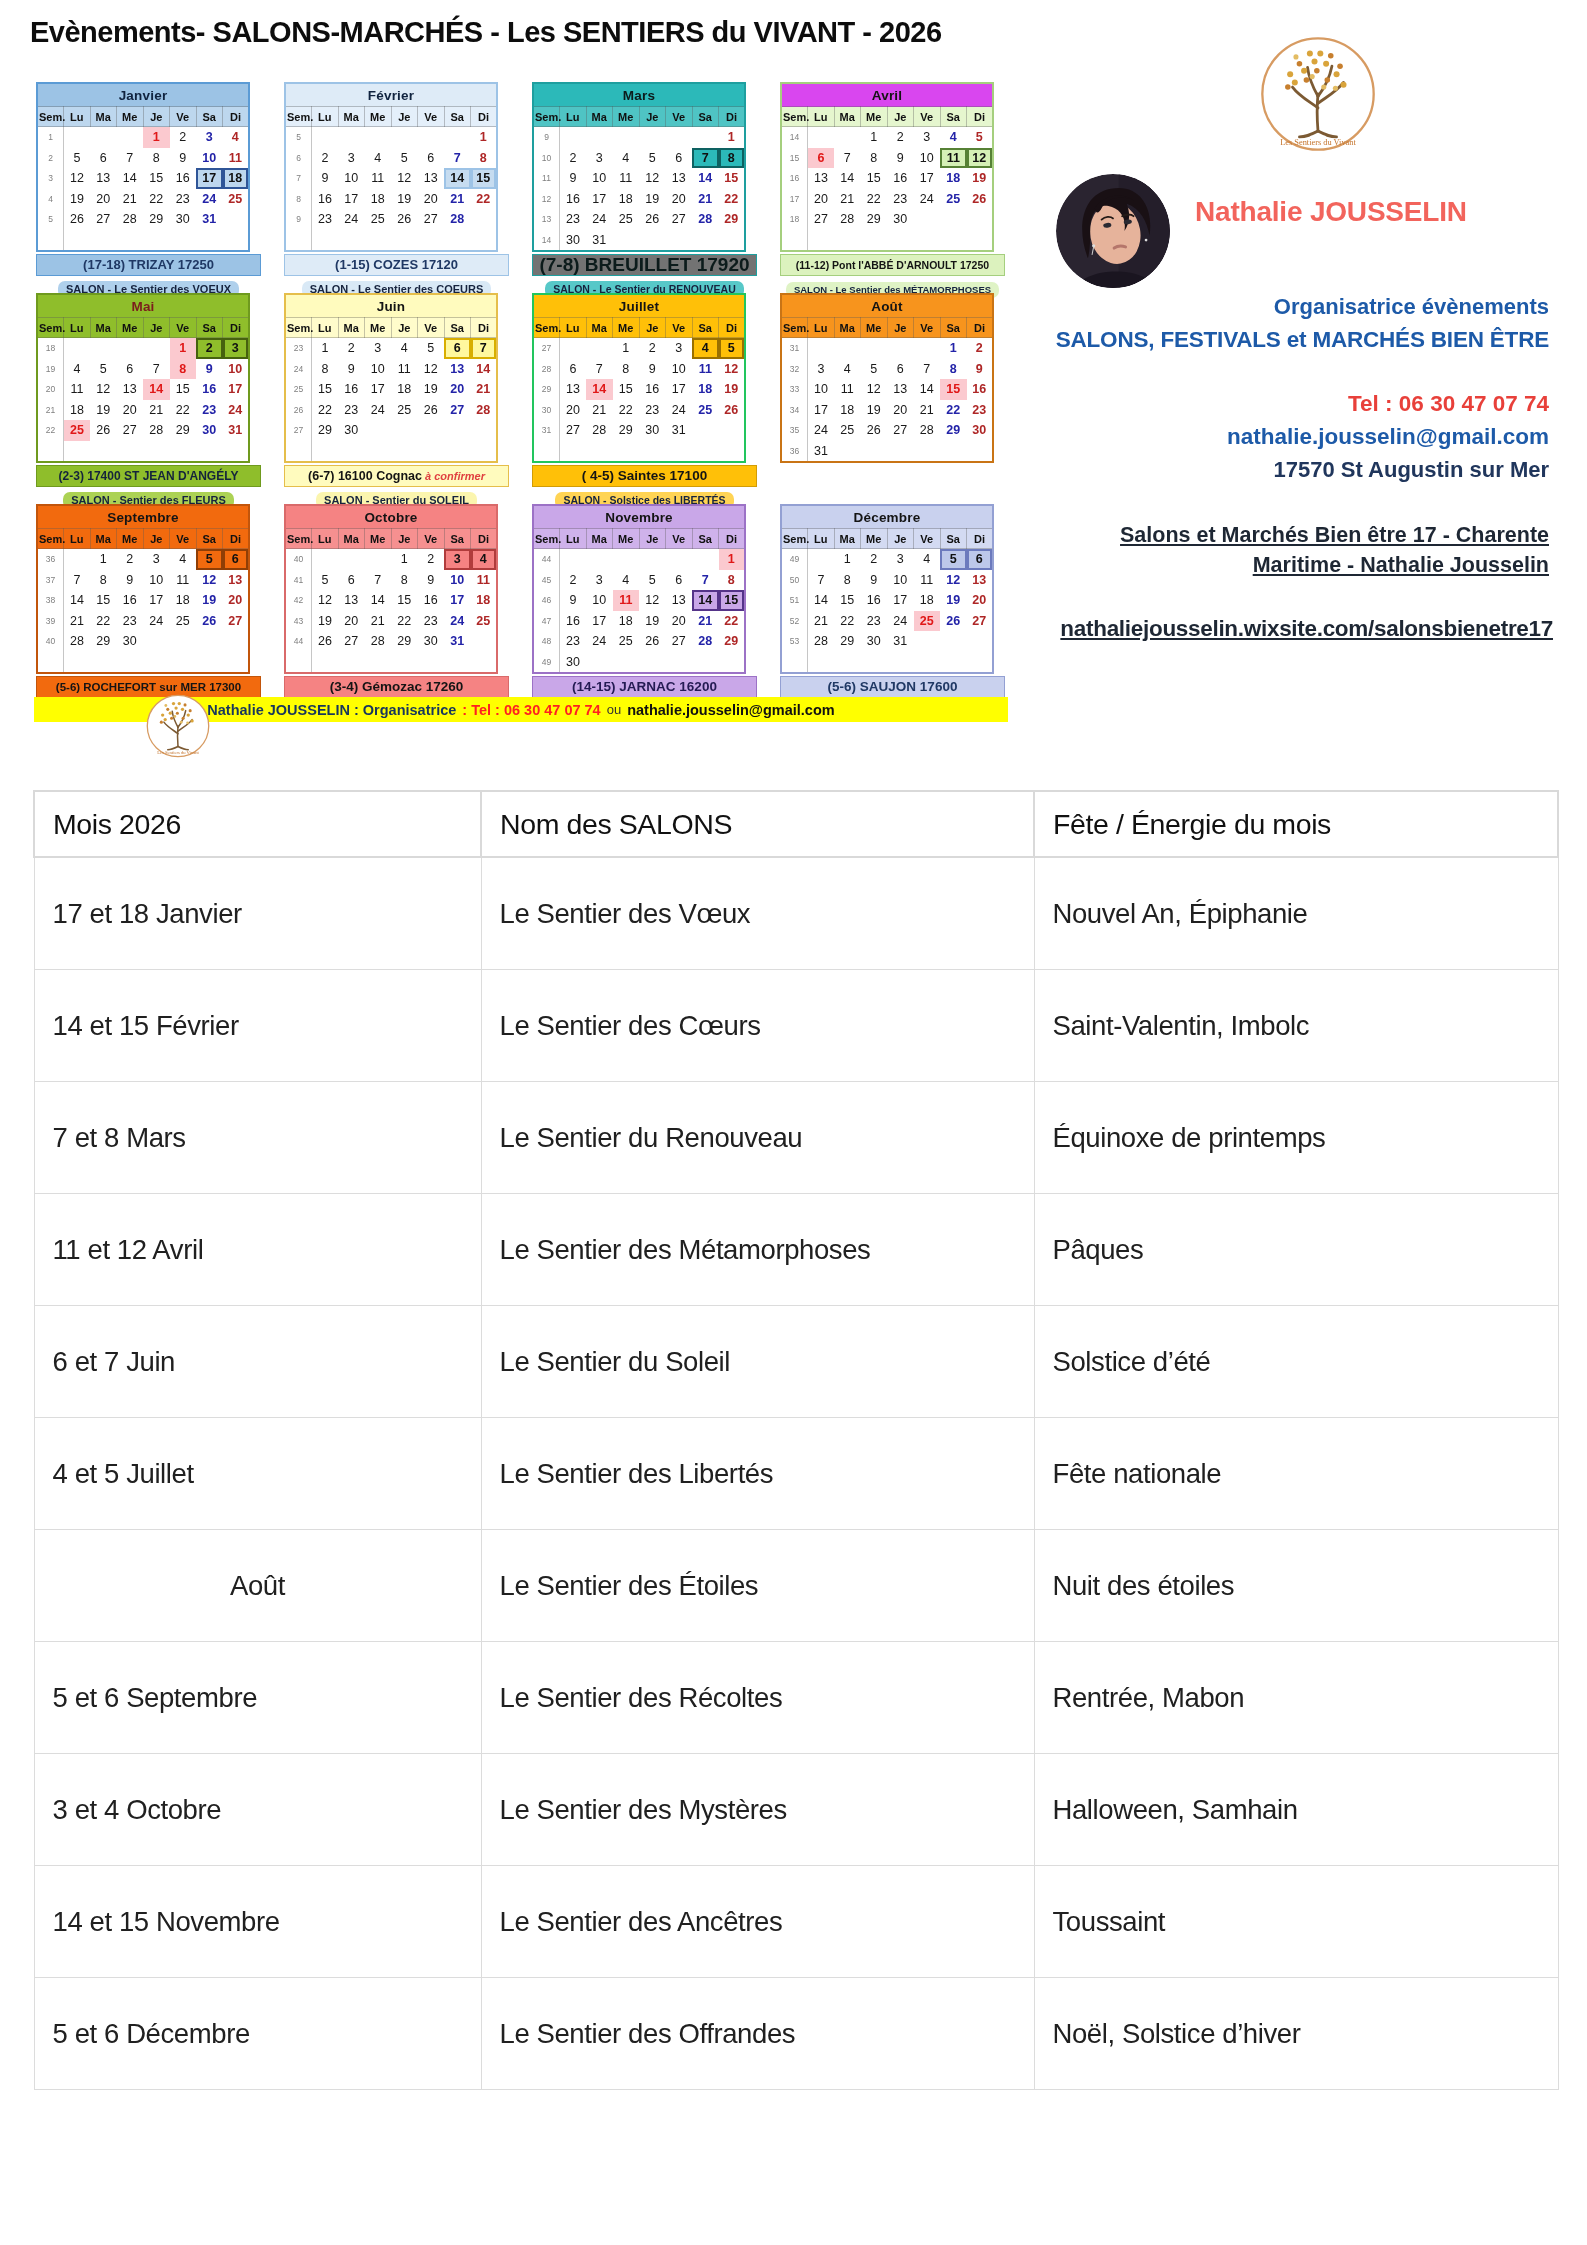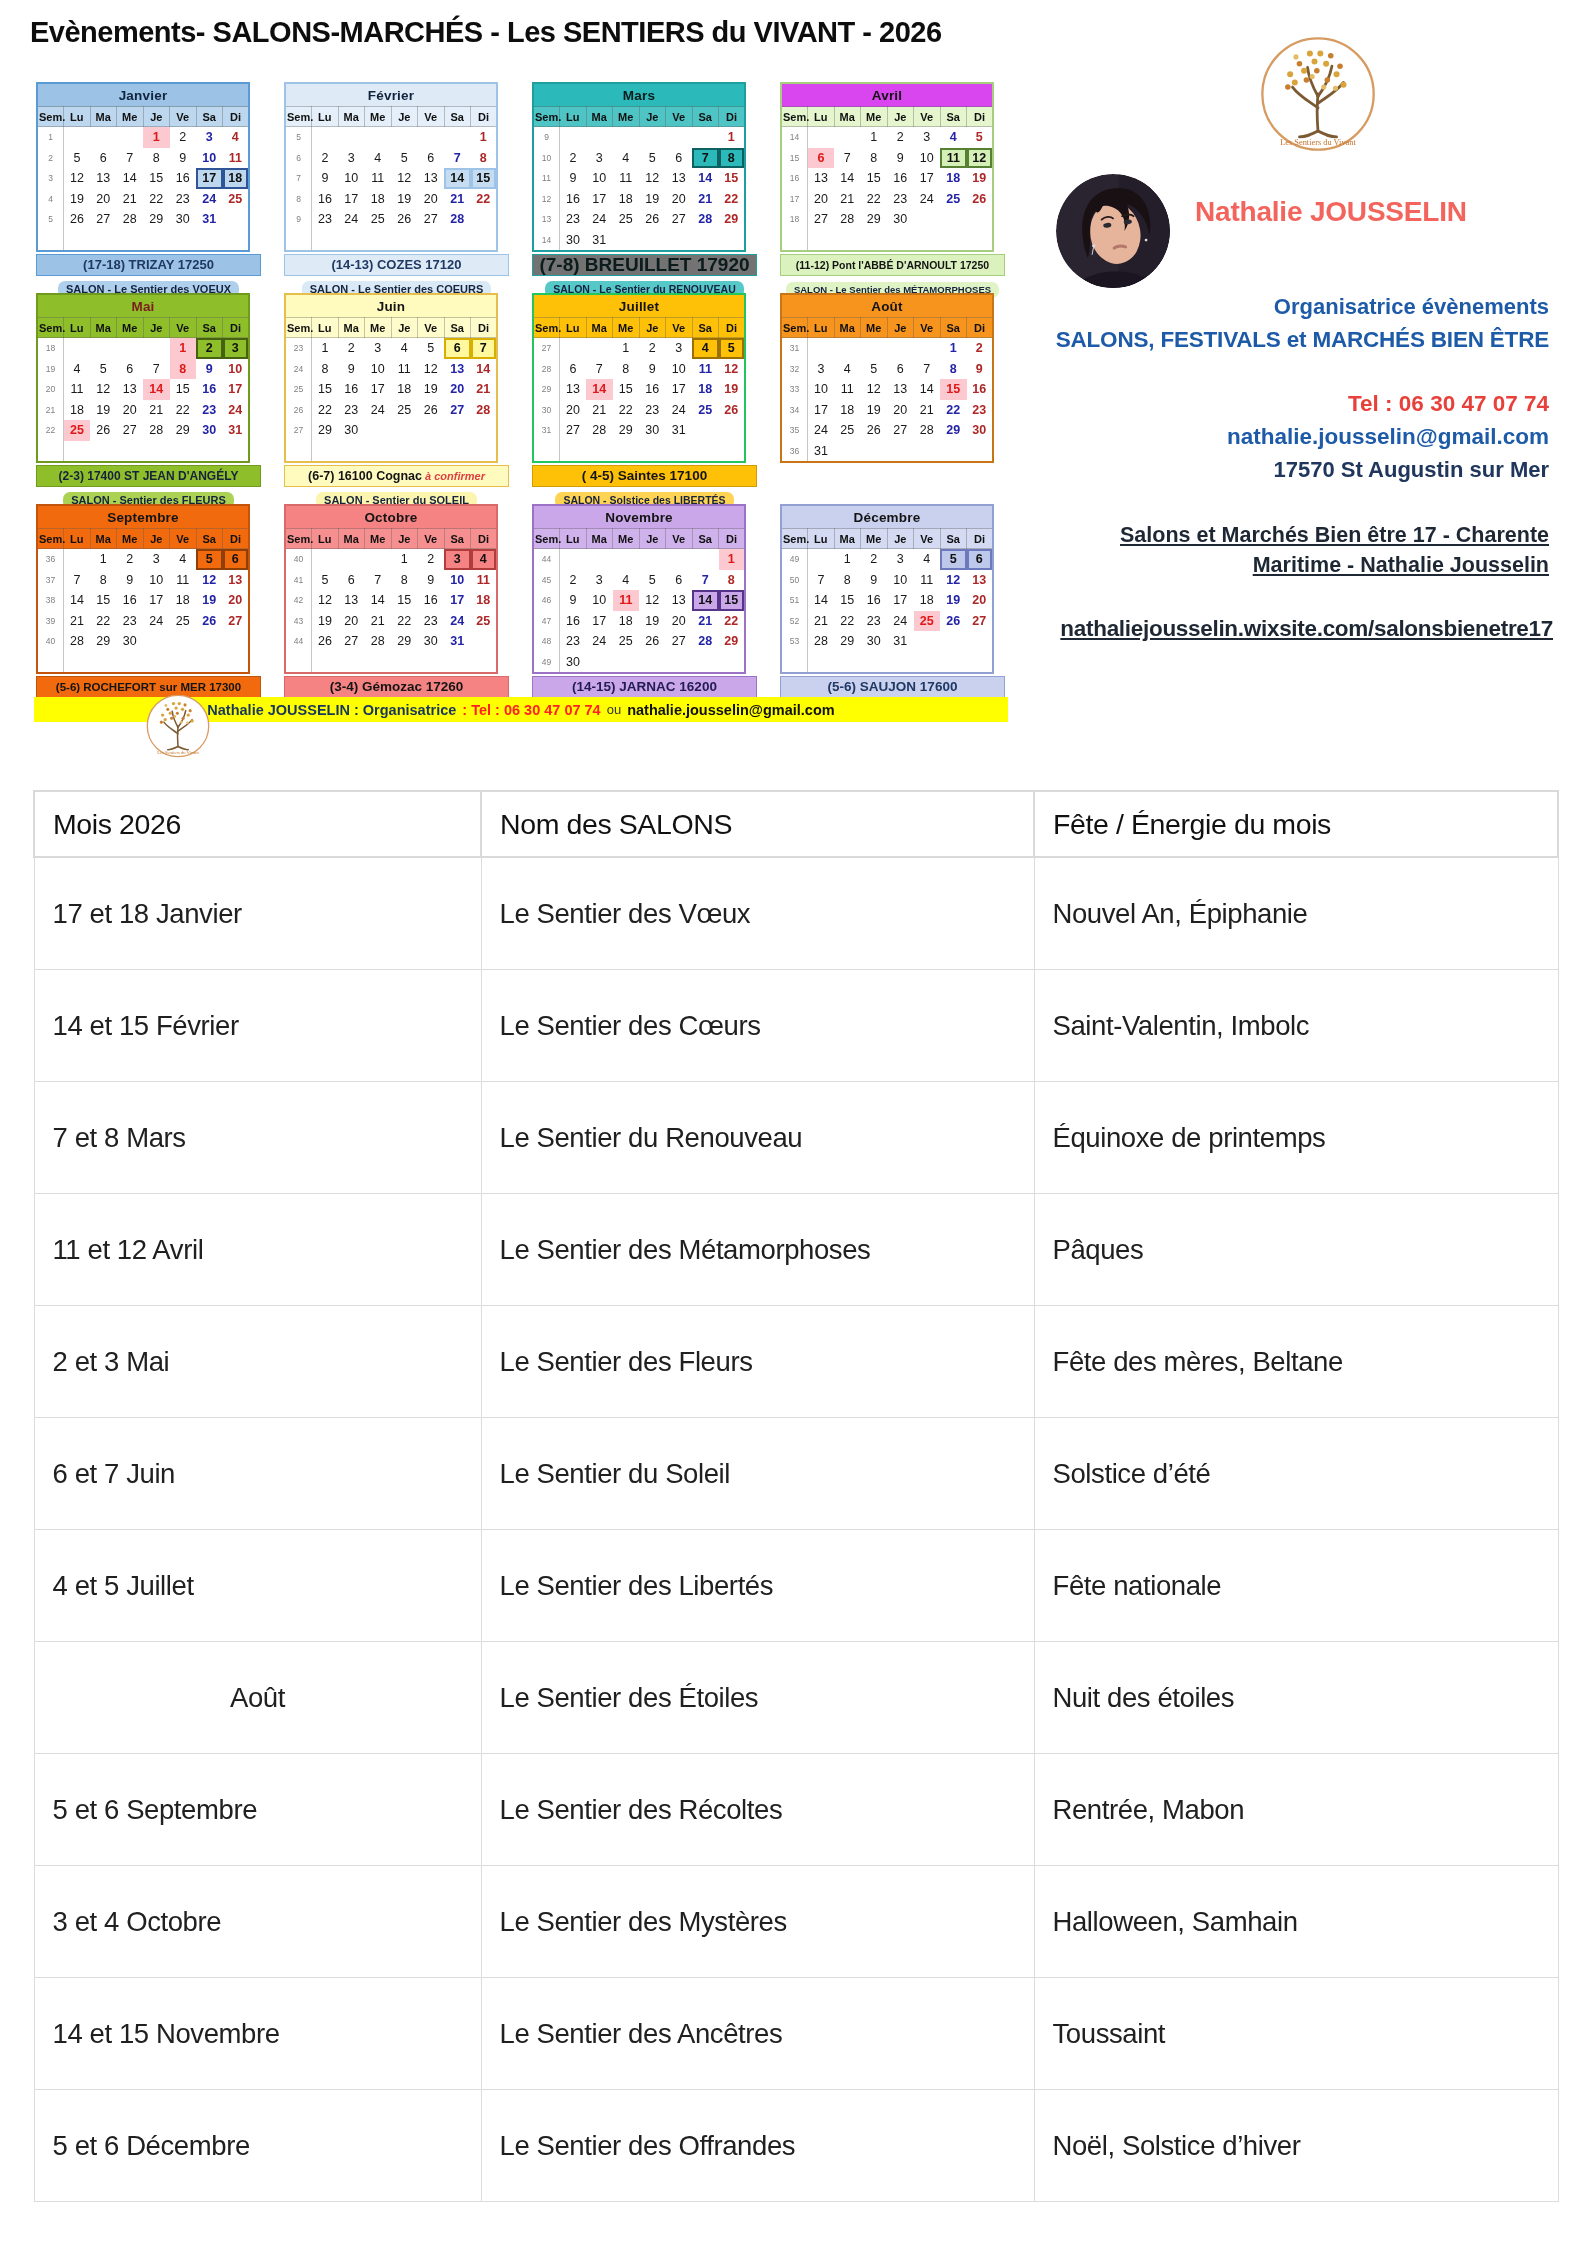--- a/index.html
+++ b/index.html
@@ -287,21 +287,21 @@
               <td class="dc"></td>
               <td class="dc"></td>
               <td class="dc"></td>
               <td class="dc"></td>
               <td class="dc"></td>
               <td class="dc sa"></td>
               <td class="dc di"></td>
             </tr>
           </tbody>
         </table>
-        <div class="band" style="background:#DEEBF7;border-color:#9DC3E6;color:#1F3864;font-size:13px">(14-13)  COZES 17120</div>
+        <div class="band" style="background:#DEEBF7;border-color:#9DC3E6;color:#1F3864;font-size:13px">(1-15)  COZES 17120</div>
         <div class="labrow"><span class="slab" style="background:#D9E9F6;font-size:11px">SALON - Le Sentier des COEURS</span></div>
       </div>
       <div class="month">
         <table class="cal" style="border:2px solid #1E9F9F">
           <tbody>
             <tr>
               <td colspan="8" class="mname" style="background:#2CB9B9;color:#0C1B1B">Mars</td>
             </tr>
             <tr class="wdr" style="background:#4FC4C4">
               <td class="semh">Sem.</td>
@@ -1171,25 +1171,20 @@
           <td class="">7 et 8 Mars</td>
           <td>Le Sentier du Renouveau</td>
           <td>Équinoxe de printemps</td>
         </tr>
         <tr>
           <td class="">11 et 12 Avril</td>
           <td>Le Sentier des Métamorphoses</td>
           <td>Pâques</td>
         </tr>
         <tr>
-          <td class="">2 et 3 Mai</td>
-          <td>Le Sentier des Fleurs</td>
-          <td>Fête des mères, Beltane</td>
-        </tr>
-        <tr>
           <td class="">6 et 7 Juin</td>
           <td>Le Sentier du Soleil</td>
           <td>Solstice d’été</td>
         </tr>
         <tr>
           <td class="">4 et 5 Juillet</td>
           <td>Le Sentier des Libertés</td>
           <td>Fête nationale</td>
         </tr>
         <tr>

